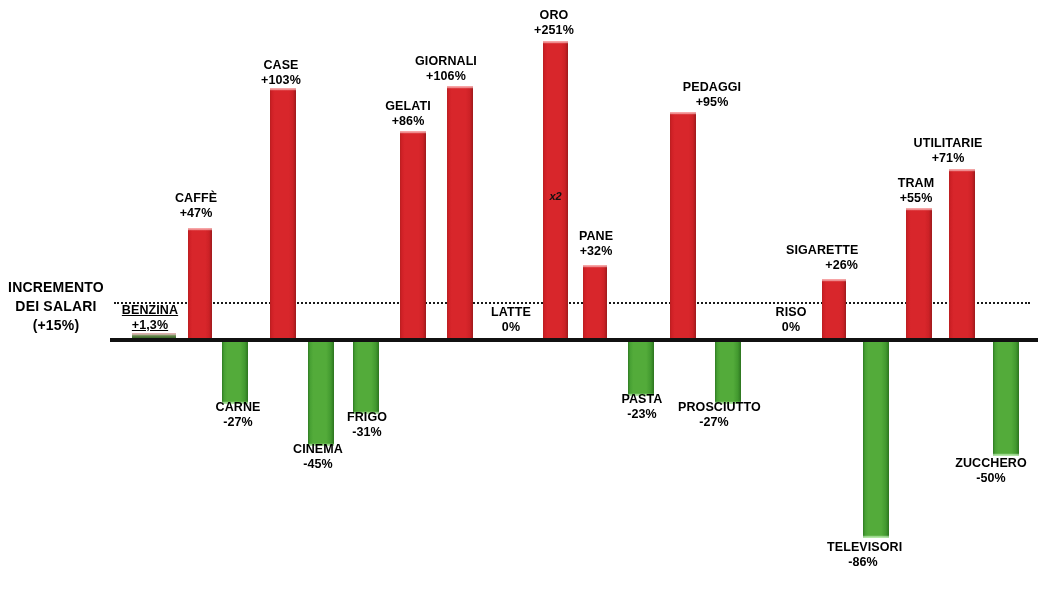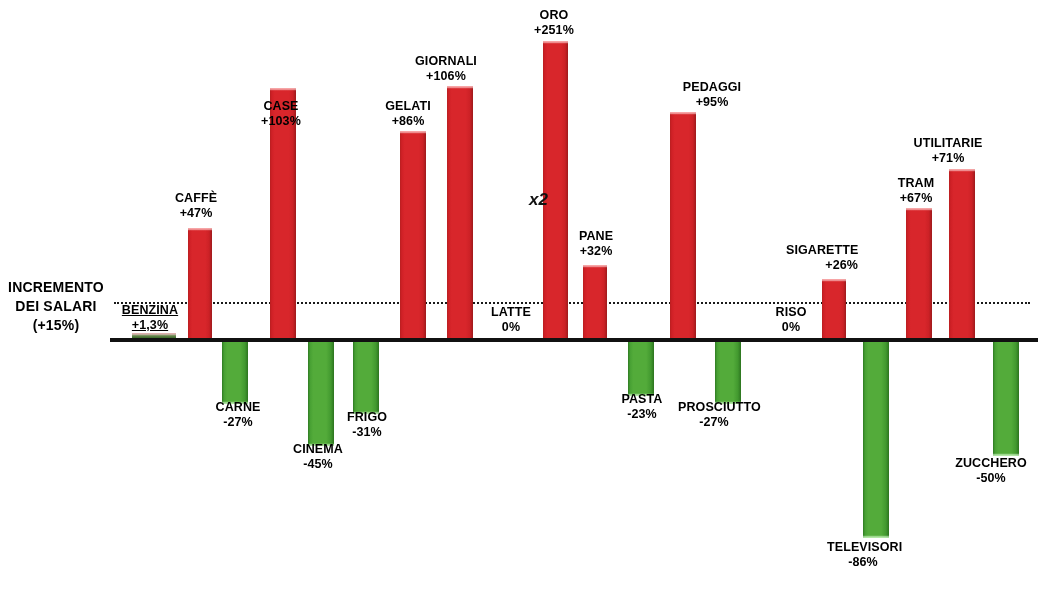--- a/index.html
+++ b/index.html
@@ -82,25 +82,25 @@
     color:#000;
     letter-spacing:0.1px;
     white-space:nowrap;
     z-index:8;
   }
   .lbl .nm { display:block; }
   .lbl .vl { display:block; }
   .inbar {
     position:absolute;
     z-index:9;
-    font-size:17px;
+    font-size:11px;
     font-weight:bold;
     font-style:italic;
     color:#111;
-    text-align:left;
+    text-align:center;
     white-space:nowrap;
   }
 </style>
 </head>
 <body>
 
 <div id="chart">
 
   <div class="wage-note">
     <span>INCREMENTO</span><br>
@@ -169,21 +169,21 @@
     </div>
   <div id="labels-layer">
       <div class="lbl" style="left: 114px; top: 303px; width: 72px; text-decoration: underline;">
         <span class="nm">BENZINA</span>
         <span class="vl">+1,3%</span>
       </div>
       <div class="lbl" style="left: 160px; top: 191px; width: 72px;">
         <span class="nm">CAFFÈ</span>
         <span class="vl">+47%</span>
       </div>
-      <div class="lbl" style="left: 245px; top: 58px; width: 72px; margin-top: 41px;">
+      <div class="lbl" style="left: 245px; top: 58px; width: 72px;">
         <span class="nm">CASE</span>
         <span class="vl">+103%</span>
       </div>
       <div class="lbl" style="left: 372px; top: 99px; width: 72px;">
         <span class="nm">GELATI</span>
         <span class="vl">+86%</span>
       </div>
       <div class="lbl" style="left: 410px; top: 54px; width: 72px;">
         <span class="nm">GIORNALI</span>
         <span class="vl">+106%</span>
@@ -207,21 +207,21 @@
       <div class="lbl" style="left: 755px; top: 305px; width: 72px;">
         <span class="nm">RISO</span>
         <span class="vl">0%</span>
       </div>
       <div class="lbl" style="left: 786px; top: 243px; width: 72px; text-align: right;">
         <span class="nm">SIGARETTE</span>
         <span class="vl">+26%</span>
       </div>
       <div class="lbl" style="left: 880px; top: 176px; width: 72px;">
         <span class="nm">TRAM</span>
-        <span class="vl">+67%</span>
+        <span class="vl">+55%</span>
       </div>
       <div class="lbl" style="left: 912px; top: 136px; width: 72px;">
         <span class="nm">UTILITARIE</span>
         <span class="vl">+71%</span>
       </div>
       <div class="lbl" style="left: 202px; top: 400px; width: 72px;">
         <span class="nm">CARNE</span>
         <span class="vl">-27%</span>
       </div>
       <div class="lbl" style="left: 282px; top: 442px; width: 72px;">

